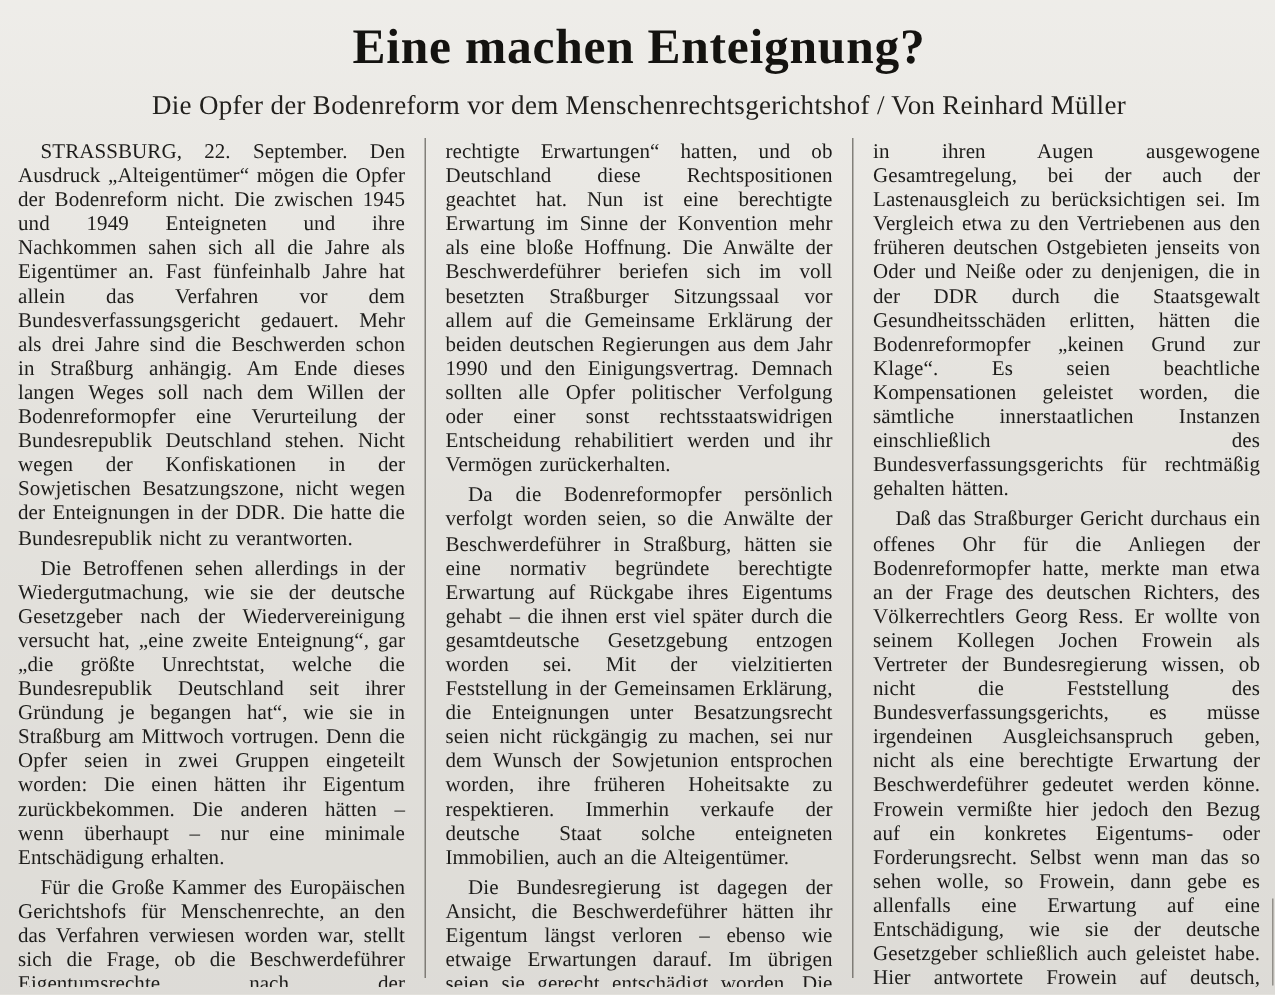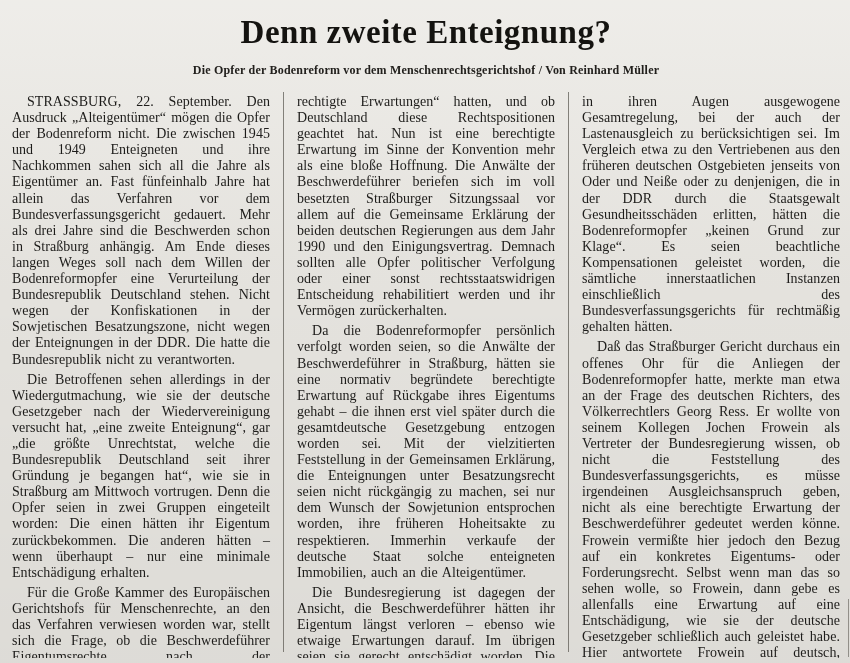--- a/index.html
+++ b/index.html
@@ -27,23 +27,23 @@
     text-align:center;
     font-size:33px;
     line-height:36px;
     font-weight:bold;
     letter-spacing:.5px;
     color:#141310;
   }
   .subhead{
     margin:9px 0 0 0;
     text-align:center;
-    font-size:12px;
+    font-size:18px;
     line-height:22px;
-    font-weight:bold;
+    font-weight:normal;
     letter-spacing:.2px;
     color:#22201d;
   }
   .cols{
     display:flex;
     align-items:stretch;
     margin-top:9px;
     height:568px;
     overflow:hidden;
   }
@@ -73,21 +73,21 @@
     width:1px;height:58px;
     background:var(--rule);
     opacity:.6;
   }
 </style>
 </head>
 <body>
 
 <div class="page">
 
-  <h1 class="headline">Denn zweite Enteignung?</h1>
+  <h1 class="headline">Eine machen Enteignung?</h1>
 
   <h2 class="subhead">Die Opfer der Bodenreform vor dem Menschenrechtsgerichtshof / Von Reinhard Müller</h2>
 
   <div class="cols">
 
     <div class="col">
       <p class="indent">STRASSBURG, 22. September. Den Ausdruck „Alteigentümer“ mögen die Opfer der Bodenreform nicht. Die zwischen 1945 und 1949 Enteigneten und ihre Nachkommen sahen sich all die Jahre als Eigentümer an. Fast fünfeinhalb Jahre hat allein das Verfahren vor dem Bundesverfassungsgericht gedauert. Mehr als drei Jahre sind die Beschwerden schon in Straßburg anhängig. Am Ende dieses langen Weges soll nach dem Willen der Bodenreformopfer eine Verurteilung der Bundesrepublik Deutschland stehen. Nicht wegen der Konfiskationen in der Sowjetischen Besatzungszone, nicht wegen der Enteignungen in der DDR. Die hatte die Bundesrepublik nicht zu verantworten.</p>
       <p class="indent">Die Betroffenen sehen allerdings in der Wiedergutmachung, wie sie der deutsche Gesetzgeber nach der Wiedervereinigung versucht hat, „eine zweite Enteignung“, gar „die größte Unrechtstat, welche die Bundesrepublik Deutschland seit ihrer Gründung je begangen hat“, wie sie in Straßburg am Mittwoch vortrugen. Denn die Opfer seien in zwei Gruppen eingeteilt worden: Die einen hätten ihr Eigentum zurückbekommen. Die anderen hätten – wenn überhaupt – nur eine minimale Entschädigung erhalten.</p>
       <p class="indent">Für die Große Kammer des Europäischen Gerichtshofs für Menschenrechte, an den das Verfahren verwiesen worden war, stellt sich die Frage, ob die Beschwerdeführer Eigentumsrechte nach der Menschenrechtskonvention, zumindest „be-</p>
     </div>

